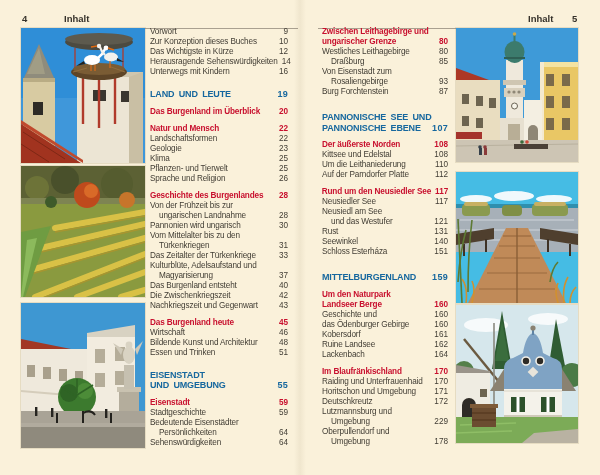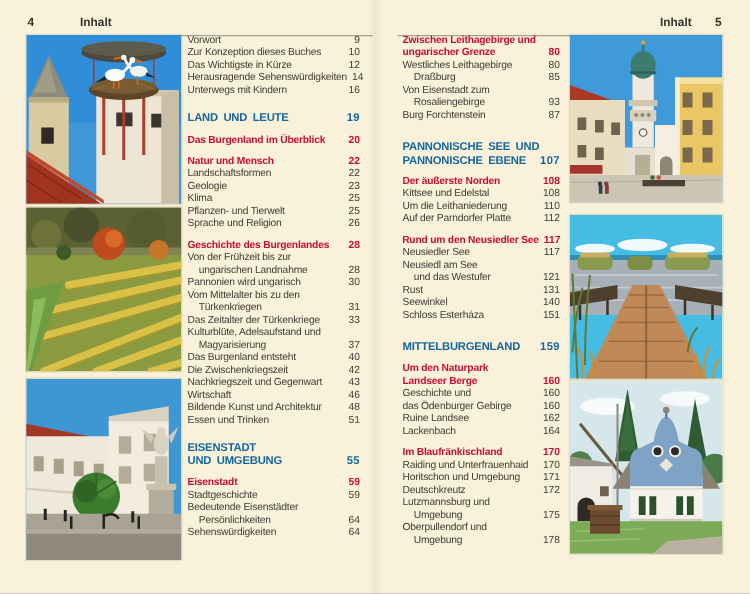--- a/index.html
+++ b/index.html
@@ -480,20 +480,24 @@
         <span class="pg">40</span>
       </div>
       <div class="row body">
         <span class="lbl">Die Zwischenkriegszeit</span>
         <span class="pg">42</span>
       </div>
       <div class="row body">
         <span class="lbl">Nachkriegszeit und Gegenwart</span>
         <span class="pg">43</span>
       </div>
+      <div class="row red g-s">
+        <span class="lbl">Das Burgenland heute</span>
+        <span class="pg">45</span>
+      </div>
       <div class="row body">
         <span class="lbl">Wirtschaft</span>
         <span class="pg">46</span>
       </div>
       <div class="row body">
         <span class="lbl">Bildende Kunst und Architektur</span>
         <span class="pg">48</span>
       </div>
       <div class="row body">
         <span class="lbl">Essen und Trinken</span>
@@ -623,20 +627,24 @@
       </div>
       <div class="row body">
         <span class="lbl">Geschichte und</span>
         <span class="pg">160</span>
       </div>
       <div class="row body">
         <span class="lbl">das Ödenburger Gebirge</span>
         <span class="pg">160</span>
       </div>
       <div class="row body">
+        <span class="lbl">Kobersdorf</span>
+        <span class="pg">161</span>
+      </div>
+      <div class="row body">
         <span class="lbl">Ruine Landsee</span>
         <span class="pg">162</span>
       </div>
       <div class="row body">
         <span class="lbl">Lackenbach</span>
         <span class="pg">164</span>
       </div>
       <div class="row red g-s">
         <span class="lbl">Im Blaufränkischland</span>
         <span class="pg">170</span>
@@ -652,21 +660,21 @@
       <div class="row body">
         <span class="lbl">Deutschkreutz</span>
         <span class="pg">172</span>
       </div>
       <div class="row body">
         <span class="lbl">Lutzmannsburg und</span>
         <span class="pg"></span>
       </div>
       <div class="row body ind">
         <span class="lbl">Umgebung</span>
-        <span class="pg">175</span>
+        <span class="pg">229</span>
       </div>
       <div class="row body">
         <span class="lbl">Oberpullendorf und</span>
         <span class="pg"></span>
       </div>
       <div class="row body ind">
         <span class="lbl">Umgebung</span>
         <span class="pg">178</span>
       </div>
     </div>

